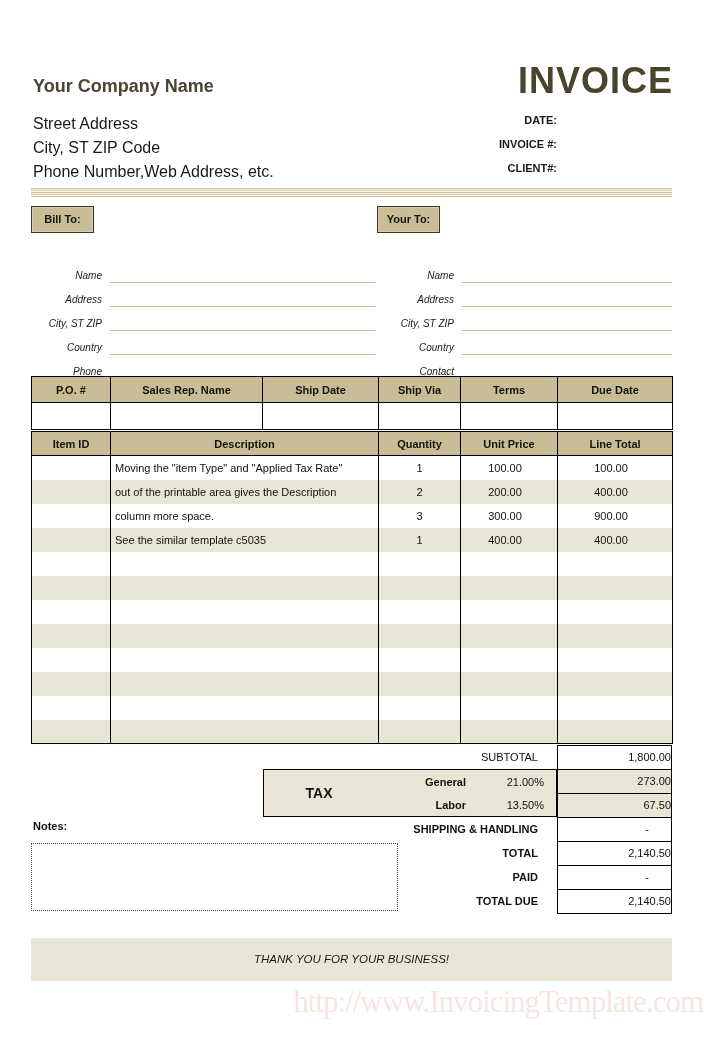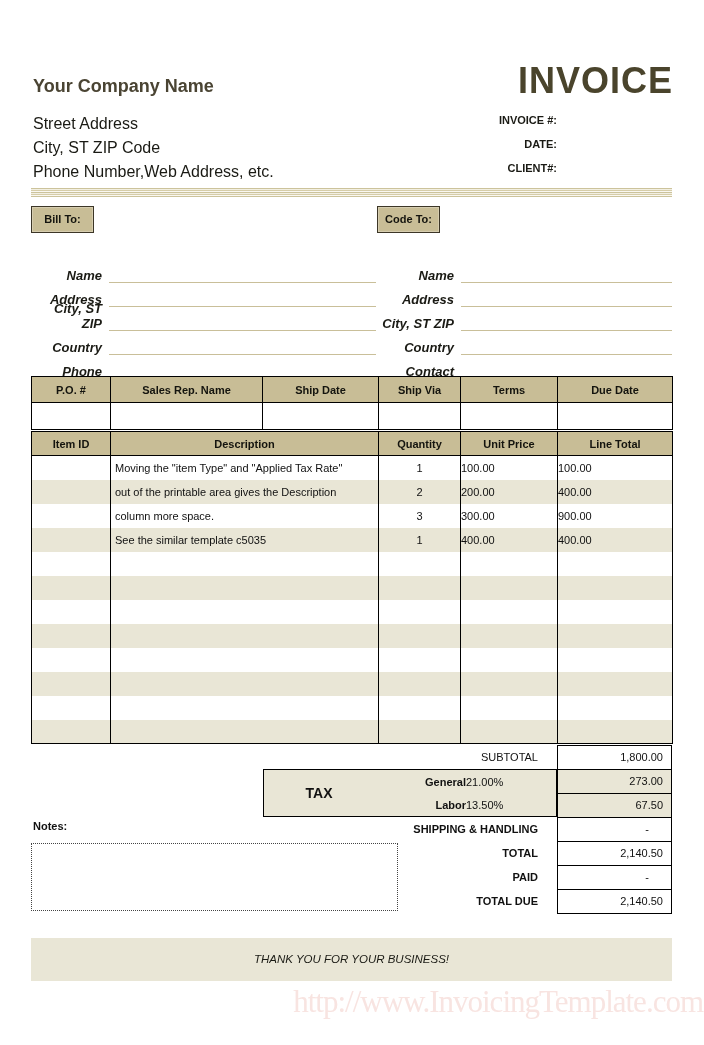--- a/index.html
+++ b/index.html
@@ -19,53 +19,53 @@
     background:repeating-linear-gradient(180deg,#ccc39b 0 1px,#f2efe2 1px 2px,#d6cda9 2px 3px,#faf8f1 3px 4px); }
   
   .addr { position:absolute; top:206px; }
   .addr.bill { left:31px; width:345px; }
   .addr.ship { left:377px; width:295px; }
   .addr-box { width:63px; height:27px; background:#c8bd96; border:1px solid #3c3627;
     font-size:11px; font-weight:bold; text-align:center; line-height:25px; color:#14140e;
     box-shadow:inset 0 0 0 1px rgba(255,255,255,.25); }
   .addr-rows { margin-top:26px; }
   .addr-row { display:flex; height:24px; align-items:flex-end; }
-  .addr-label { width:78px; text-align:right; font-style:italic; font-size:13px; padding-right:7px; color:#1a1a14; line-height:15px;font-weight:bold; }
+  .addr-label { width:78px; text-align:right; font-style:italic; font-size:10px; padding-right:7px; color:#1a1a14; line-height:15px; }
   .addr.ship .addr-label { width:84px; }
   .addr-line { flex:1; border-bottom:1px solid #c9bf99; height:100%; }
   
   table { border-collapse:collapse; table-layout:fixed; font-size:11px; }
   .order-table { position:absolute; left:31px; top:376px; width:641px; }
   .order-table th { background:#c8bd96; border:1px solid #000; height:26px; font-size:11px; color:#14140e; }
   .order-table td { border:1px solid #000; height:27px; background:#fff; }
   .items-table { position:absolute; left:31px; top:431px; width:641px; border:1px solid #000; }
   .items-table th { background:#c8bd96; border:1px solid #000; height:24px; color:#14140e; }
   .items-table td { height:24px; border-left:1px solid #000; }
   .items-table td:first-child { border-left:none; }
   .items-table tbody tr:nth-child(even) td { background:#e9e6d6; }
   .c-desc { text-align:left; padding-left:4px; }
   .c-qty { text-align:center; }
-  .c-num { text-align:left; padding-right:8px; }
+  .c-num { text-align:center; padding-right:8px; }
   
   .totals { position:absolute; left:31px; top:745px; width:641px; height:170px; font-size:11px; }
   .t-label { position:absolute; right:116px; width:410px; height:24px; line-height:24px; text-align:right; padding-right:18px; }
   .t-bold { font-weight:bold; }
   .value-col { position:absolute; right:0; top:0; width:115px; }
   .t-value { width:115px; height:25px; border:1px solid #000; background:#fff;
-    text-align:right; padding-right:8px; line-height:23px; margin-top:-1px; }
+    text-align:right; line-height:23px; margin-top:-1px; }
   .t-value:first-child { margin-top:0; }
   .t-value.tan { background:#e9e6d6; }
   .t-value.dash { padding-right:22px; }
   .tax-box { position:absolute; left:232px; top:24px; width:294px; height:48px;
     background:#e9e6d6; border:1px solid #000; display:flex; }
   .tax-title { width:110px; display:flex; align-items:center; justify-content:center; font-size:14px; font-weight:bold; }
   .tax-rows { flex:1; display:flex; flex-direction:column; }
   .tax-row { flex:1; display:flex; align-items:center; }
   .tax-name { flex:1; text-align:right; font-weight:bold; }
-  .tax-rate { width:90px; padding-right:12px; }
+  .tax-rate { width:90px; text-align:right; padding-right:12px; }
   
   .notes-label { position:absolute; left:33px; top:820px; font-size:11px; font-weight:bold; }
   .notes-box { position:absolute; left:31px; top:843px; width:367px; height:68px; border:1px dotted #444; background:#fff; }
   .footer-band { position:absolute; left:31px; top:938px; width:641px; height:43px; background:#e9e6d6;
     text-align:center; line-height:43px; font-size:11.5px; font-style:italic; color:#1a1a14; }
   .watermark { position:absolute; right:1px; top:984px; font-family:"Liberation Serif", serif;
     font-size:31px; color:#f8e4e1; letter-spacing:-1px; white-space:nowrap; }
 </style>
 </head>
 <body>
@@ -73,22 +73,22 @@
 <div class="page">
 
   <div class="company-name">Your Company Name</div>
   <div class="invoice-title">INVOICE</div>
   <div class="company-lines">
     <div>Street Address</div>
     <div>City, ST  ZIP Code</div>
     <div>Phone Number,Web Address, etc.</div>
   </div>
   <div class="meta-labels">
+    <div>DATE:</div>
     <div>INVOICE #:</div>
-    <div>DATE:</div>
     <div>CLIENT#:</div>
   </div>
   <div class="divider"></div>
 
   <div class="addr bill">
     <div class="addr-box">Bill To:</div>
     <div class="addr-rows">
       <div class="addr-row">
         <span class="addr-label">Name</span>
         <span class="addr-line"></span>
@@ -106,21 +106,21 @@
         <span class="addr-line"></span>
       </div>
       <div class="addr-row">
         <span class="addr-label">Phone</span>
         <span class="addr-line"></span>
       </div>
     </div>
   </div>
 
   <div class="addr ship">
-    <div class="addr-box">Code To:</div>
+    <div class="addr-box">Your To:</div>
     <div class="addr-rows">
       <div class="addr-row">
         <span class="addr-label">Name</span>
         <span class="addr-line"></span>
       </div>
       <div class="addr-row">
         <span class="addr-label">Address</span>
         <span class="addr-line"></span>
       </div>
       <div class="addr-row">

